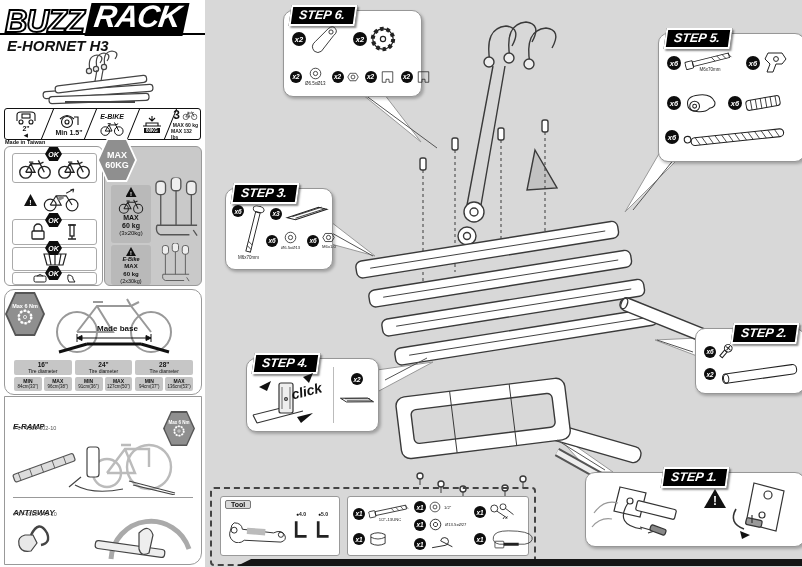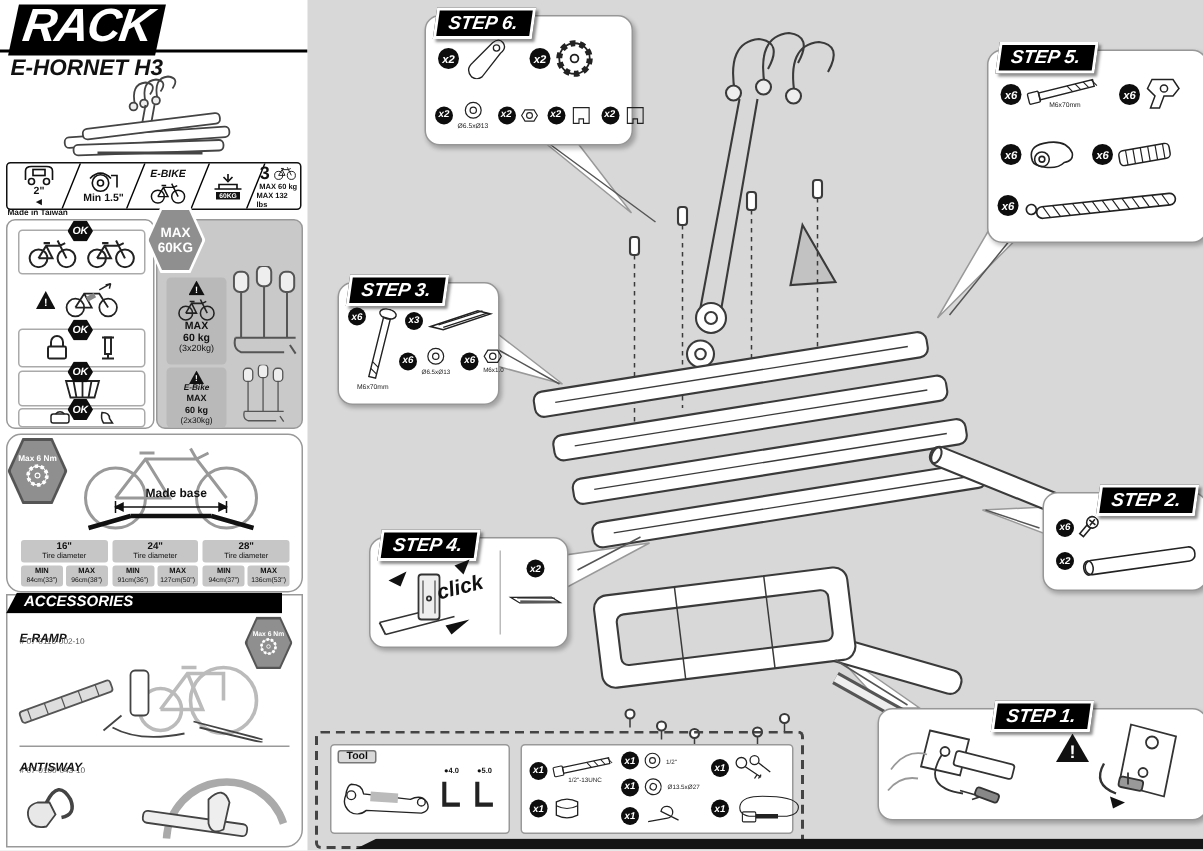--- a/index.html
+++ b/index.html
@@ -187,20 +187,21 @@
         <rect x="33" y="4" width="10" height="14" rx="4" fill="#eee"></rect>
         <path d="M2 50 q-2 8 4 10 h30 M40 55 l4 6"></path>
       </g>
     </symbol>
   </defs>
 </svg>
 
 <div id="left-col">
 
   <div class="brand-row">
+    <span class="brand1">BUZZ</span>
     <span class="brand2-wrap"><span class="brand2">RACK</span></span>
   </div>
   <div class="brand-rule"></div>
   <div class="model">E-HORNET H3</div>
 
   <svg class="abs" style="left:35px;top:48px" width="130" height="58" viewBox="0 0 130 58">
     <g stroke="#444" fill="none" stroke-width="1.2">
       <path d="M62 20 q-3 -14 7 -15 q8 1 3 8"></path>
       <path d="M70 18 q-3 -14 7 -15 q8 1 3 8"></path>
       <path d="M55 22 q-3 -14 7 -15 q8 1 3 8"></path>
@@ -452,21 +453,20 @@
           <div class="wb-cell">
               <div class="wb-mlbl">MAX</div>
               <div class="wb-val">136cm(53")</div>
             </div>
         </div>
       </div>
     </div>
   </div>
 
   <div class="acc-box">
-    <div class="acc-head">ACCESSORIES</div>
     <div class="abs" style="left:8px;top:18px"><span class="acc-name">E-RAMP</span></div>
     <div class="abs acc-part" style="left:8px;top:28px"># 07-0116-002-10</div>
     <div class="hex hex-outer abs" style="left:158px;top:14px;width:32px;height:35px;background:#555">
       <div class="hex hex-gray" style="width:29px;height:32px">
         <span style="font-size:4.5px;font-weight:bold">Max 6 Nm</span>
         <svg width="12" height="12" viewBox="0 0 22 22" style="stroke:#fff;fill:none">
             <use href="#sym-knob"></use>
           </svg>
       </div>
     </div>

